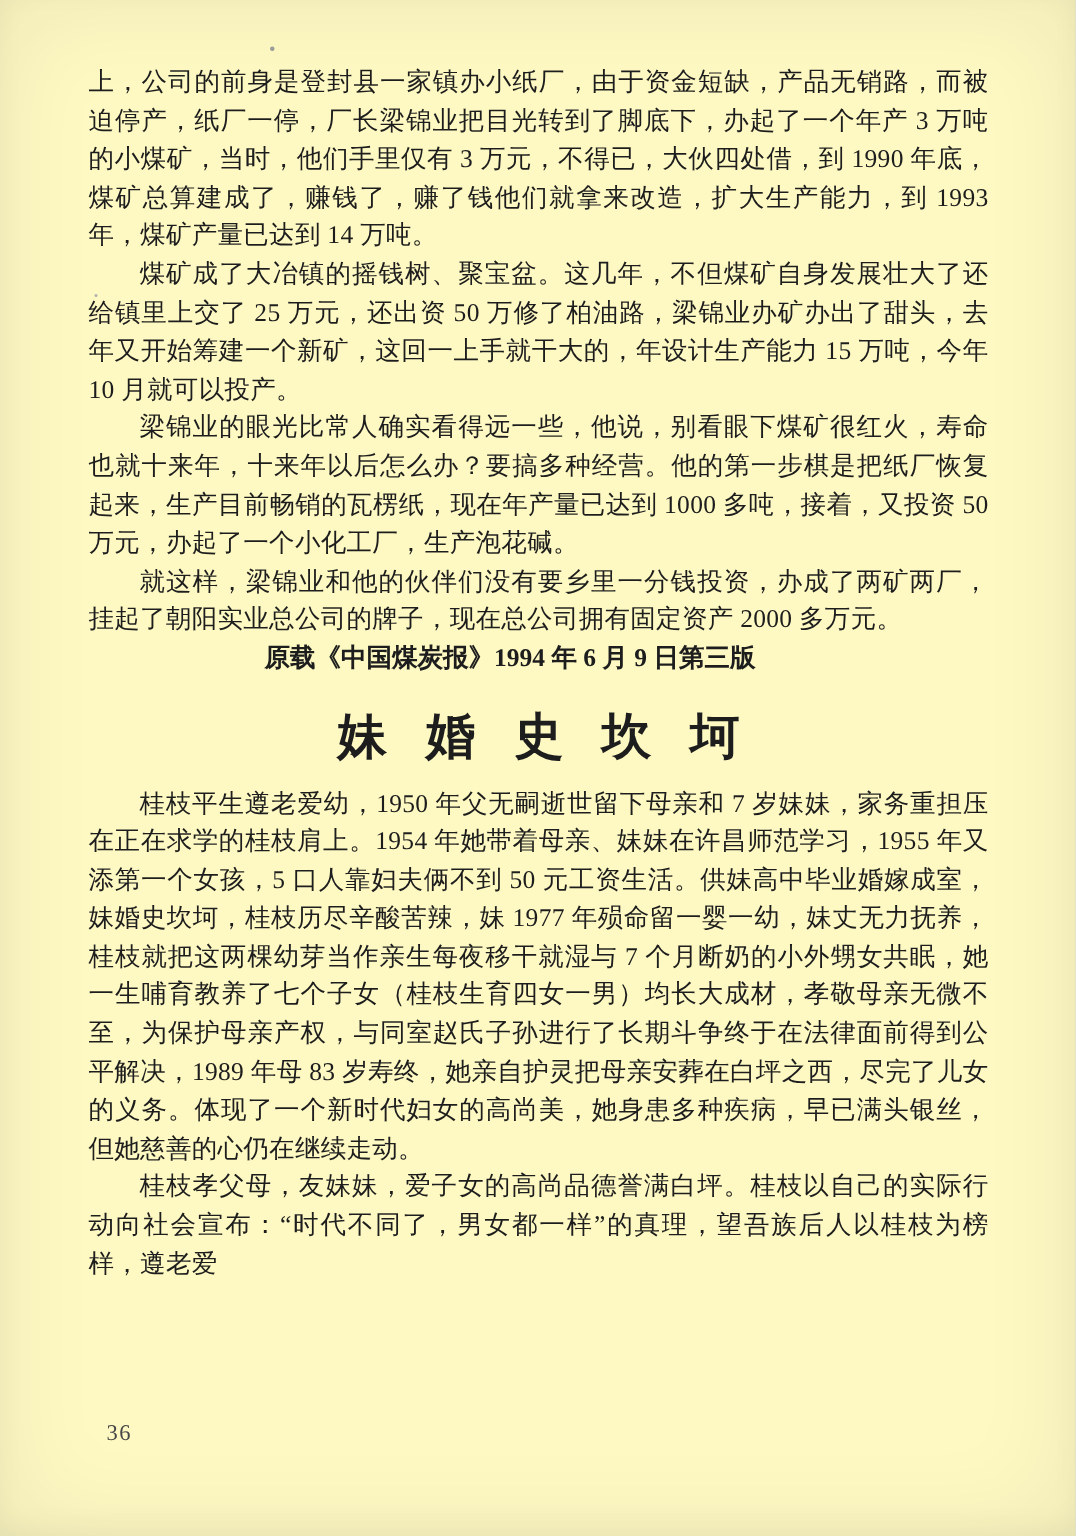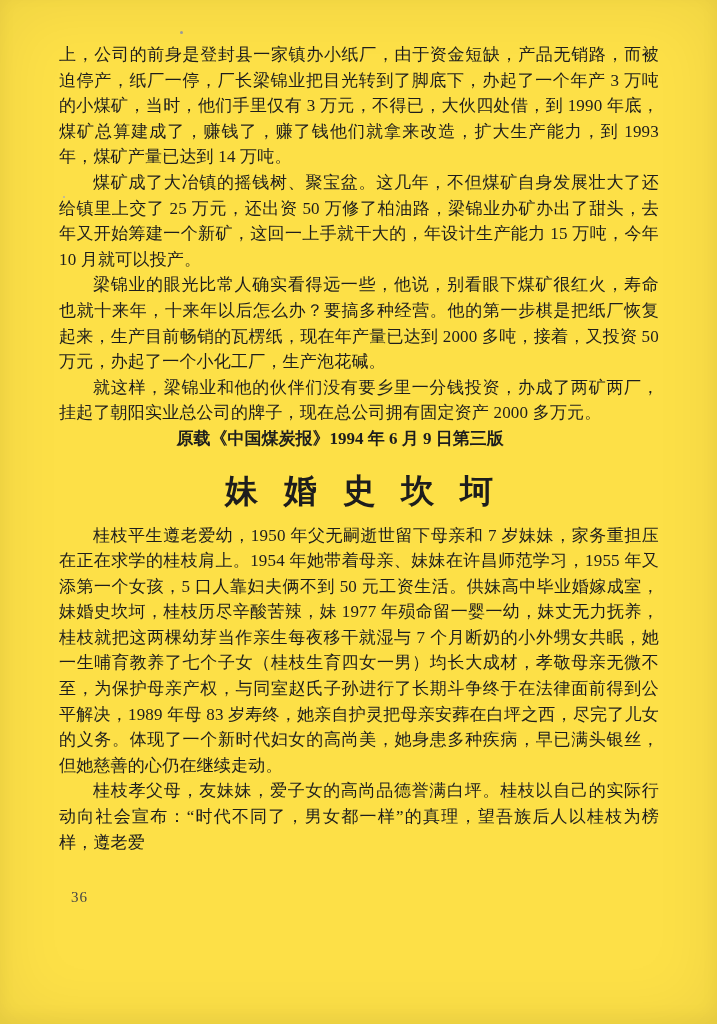--- a/index.html
+++ b/index.html
@@ -5,21 +5,21 @@
   html, body {
     margin: 0;
     padding: 0;
     background: #dcdcda;
   }
   .page {
     position: relative;
     width: 717px;
     height: 1024px;
     margin: 0 auto;
-    background: #fde047;
+    background: #fef9c3;
     box-shadow: inset 0 0 70px rgba(0,0,0,0.07), inset 0 -6px 18px rgba(0,0,0,0.05);
     font-family: "Liberation Serif", "DejaVu Serif", serif;
     color: #1d1d1d;
     overflow: hidden;
   }
   .content {
     position: absolute;
     left: 59px;
     top: 42px;
     width: 600px;
@@ -49,21 +49,21 @@
     font-size: 33px;
     font-weight: bold;
     text-align: center;
     letter-spacing: 0.78em;
     padding-left: 0.78em; 
     white-space: nowrap;
   }
   .page-number {
     position: absolute;
     left: 71px;
-    top: 889px;
+    top: 948px;
     font-size: 15px;
     color: #474747;
     letter-spacing: 1px;
   }
   .speck {
     position: absolute;
     left: 180px;
     top: 31px;
     width: 3px;
     height: 3px;
@@ -85,21 +85,21 @@
 
 <div class="page">
   <div class="speck"></div>
   <div class="speck-2"></div>
 
   <div class="content">
 
     <section>
       <p class="body-par no-indent">上，公司的前身是登封县一家镇办小纸厂，由于资金短缺，产品无销路，而被迫停产，纸厂一停，厂长梁锦业把目光转到了脚底下，办起了一个年产 3 万吨的小煤矿，当时，他们手里仅有 3 万元，不得已，大伙四处借，到 1990 年底，煤矿总算建成了，赚钱了，赚了钱他们就拿来改造，扩大生产能力，到 1993 年，煤矿产量已达到 14 万吨。</p>
       <p class="body-par">煤矿成了大冶镇的摇钱树、聚宝盆。这几年，不但煤矿自身发展壮大了还给镇里上交了 25 万元，还出资 50 万修了柏油路，梁锦业办矿办出了甜头，去年又开始筹建一个新矿，这回一上手就干大的，年设计生产能力 15 万吨，今年 10 月就可以投产。</p>
-      <p class="body-par">梁锦业的眼光比常人确实看得远一些，他说，别看眼下煤矿很红火，寿命也就十来年，十来年以后怎么办？要搞多种经营。他的第一步棋是把纸厂恢复起来，生产目前畅销的瓦楞纸，现在年产量已达到 2000 多吨，接着，又投资 50 万元，办起了一个小化工厂，生产泡花碱。</p>
+      <p class="body-par">梁锦业的眼光比常人确实看得远一些，他说，别看眼下煤矿很红火，寿命也就十来年，十来年以后怎么办？要搞多种经营。他的第一步棋是把纸厂恢复起来，生产目前畅销的瓦楞纸，现在年产量已达到 1000 多吨，接着，又投资 50 万元，办起了一个小化工厂，生产泡花碱。</p>
       <p class="body-par">就这样，梁锦业和他的伙伴们没有要乡里一分钱投资，办成了两矿两厂，挂起了朝阳实业总公司的牌子，现在总公司拥有固定资产 2000 多万元。</p>
       <p class="citation">原载《中国煤炭报》1994 年 6 月 9 日第三版</p>
     </section>
 
     <section>
       <h1 class="article-title">妹婚史坎坷</h1>
       <p class="body-par">桂枝平生遵老爱幼，1950 年父无嗣逝世留下母亲和 7 岁妹妹，家务重担压在正在求学的桂枝肩上。1954 年她带着母亲、妹妹在许昌师范学习，1955 年又添第一个女孩，5 口人靠妇夫俩不到 50 元工资生活。供妹高中毕业婚嫁成室，妹婚史坎坷，桂枝历尽辛酸苦辣，妹 1977 年殒命留一婴一幼，妹丈无力抚养，桂枝就把这两棵幼芽当作亲生每夜移干就湿与 7 个月断奶的小外甥女共眠，她一生哺育教养了七个子女（桂枝生育四女一男）均长大成材，孝敬母亲无微不至，为保护母亲产权，与同室赵氏子孙进行了长期斗争终于在法律面前得到公平解决，1989 年母 83 岁寿终，她亲自护灵把母亲安葬在白坪之西，尽完了儿女的义务。体现了一个新时代妇女的高尚美，她身患多种疾病，早已满头银丝，但她慈善的心仍在继续走动。</p>
       <p class="body-par">桂枝孝父母，友妹妹，爱子女的高尚品德誉满白坪。桂枝以自己的实际行动向社会宣布：“时代不同了，男女都一样”的真理，望吾族后人以桂枝为榜样，遵老爱</p>
     </section>
 

